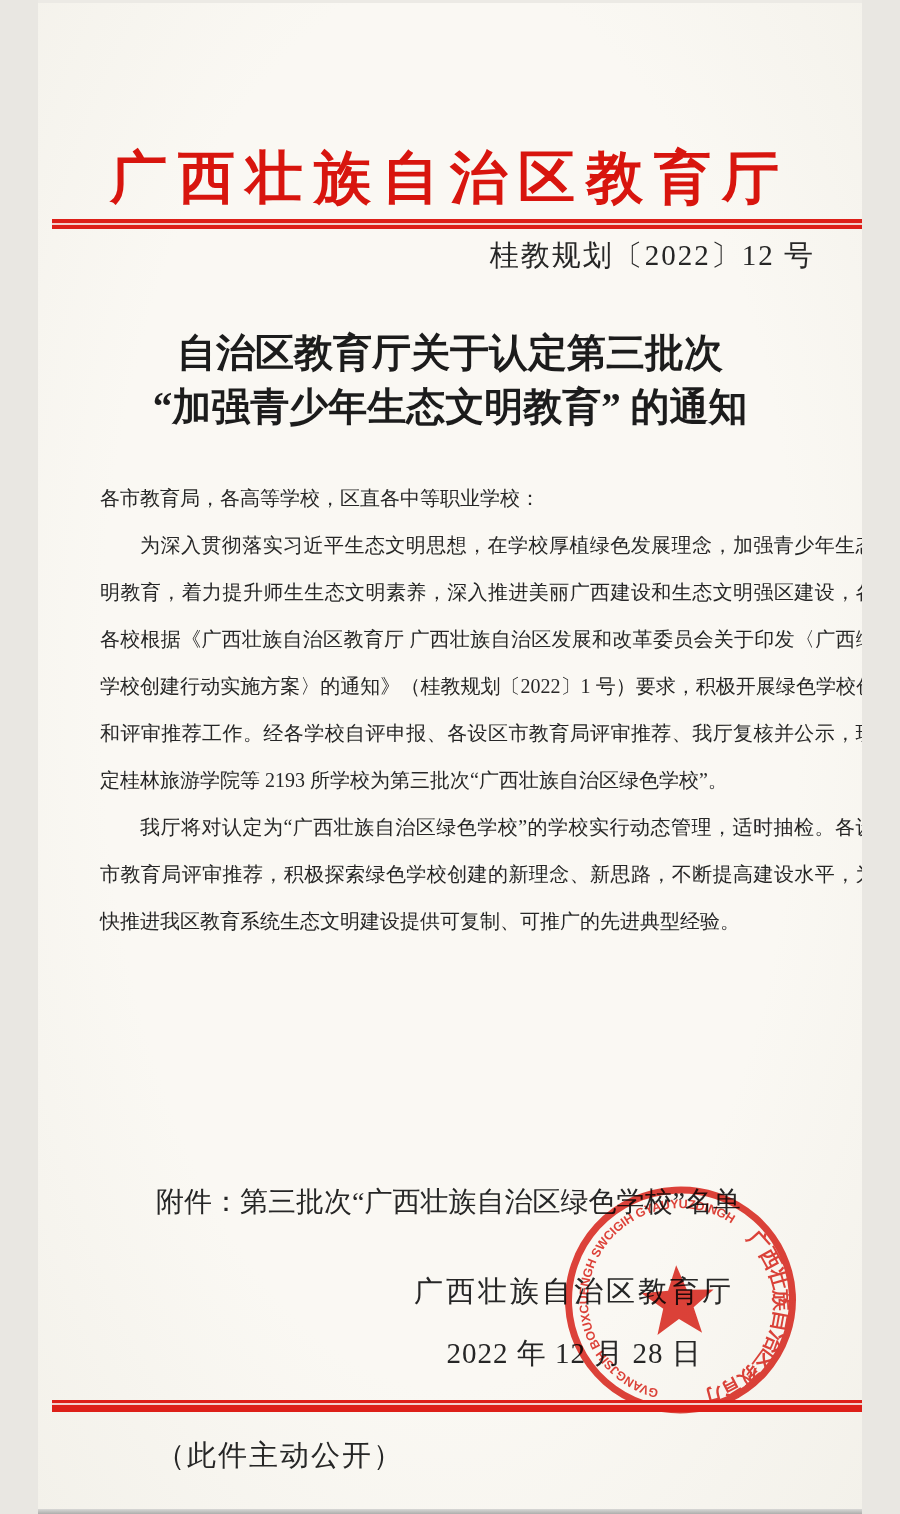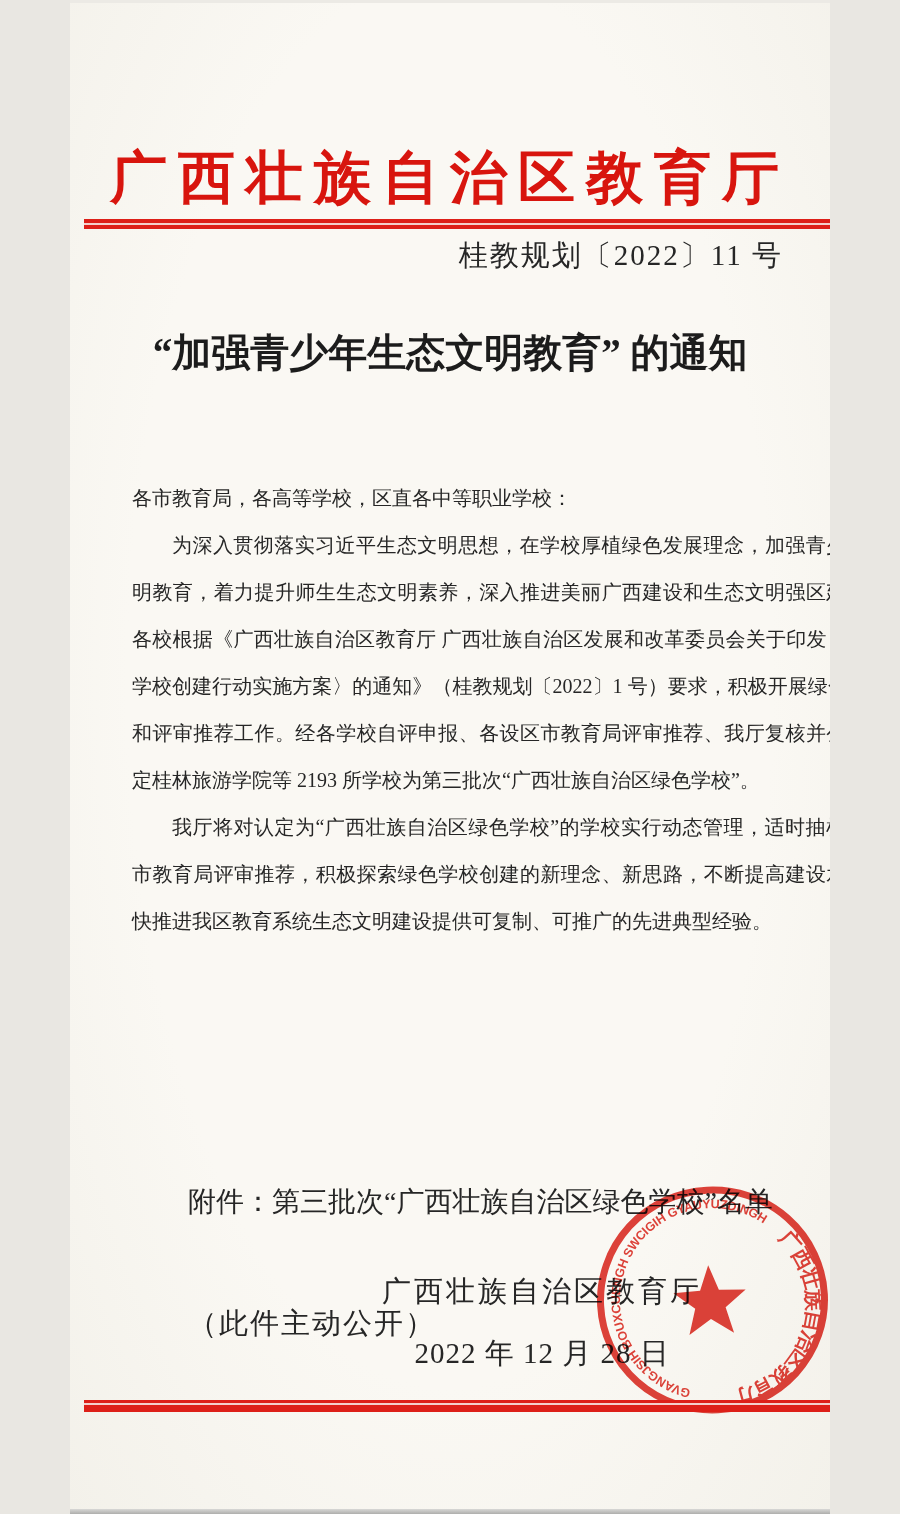--- a/index.html
+++ b/index.html
@@ -1,18 +1,18 @@
 <!DOCTYPE html>
 <html><head>
 <meta charset="utf-8">
 <style>
   html,body{margin:0;padding:0;background:#e9e7e2;}
   .page{
     position:relative;
-    width:760px;height:1514px;
+    width:824px;height:1514px;
     margin:0 auto;
     background:radial-gradient(ellipse at 50% 45%, #faf8f3 60%, #f3f1ea 100%);
     overflow:hidden;
     font-family:"Liberation Serif","DejaVu Serif",serif;
     color:#262626;
   }
   .top-edge{
     position:absolute;top:0;left:0;width:100%;height:3px;
     background:#eceae5;
   }
@@ -71,21 +71,21 @@
     white-space:nowrap;
   }
   .official-seal{
     position:absolute;left:522px;top:1182px;
     width:241px;height:236px;
     mix-blend-mode:multiply;
     opacity:0.92;
     transform:rotate(-3deg);
   }
   .public-note{
-    position:absolute;top:1304px;left:118px;
+    position:absolute;top:1436px;left:118px;
     font-size:29px;
     letter-spacing:2px;
     white-space:nowrap;
   }
   .bottom-rule{
     position:absolute;top:1400px;left:14px;width:864px;height:12px;
     background:linear-gradient(to bottom,#dd1f18 0px,#dd1f18 3px,#f3cfcb 3px,#f3cfcb 5px,#dd1f18 5px,#dd1f18 12px);
   }
   .bottom-strip{
     position:absolute;bottom:0;left:0;width:100%;height:5px;
@@ -96,23 +96,24 @@
 <body>
 
 <div class="page">
 
   <div class="top-edge"></div>
 
   <div class="agency-title">广西壮族自治区教育厅</div>
 
   <div class="header-rule"></div>
 
-  <div class="doc-number">桂教规划〔2022〕11 号</div>
+  <div class="doc-number">桂教规划〔2022〕12 号</div>
 
   <div class="notice-title">
+    <div>自治区教育厅关于认定第三批次</div>
     <div>“加强青少年生态文明教育” 的通知</div>
   </div>
 
   <div class="body-text">
     <p>各市教育局，各高等学校，区直各中等职业学校：</p>
     <p class="indent">为深入贯彻落实习近平生态文明思想，在学校厚植绿色发展理念，加强青少年生态文明教育，着力提升师生生态文明素养，深入推进美丽广西建设和生态文明强区建设，各地各校根据《广西壮族自治区教育厅 广西壮族自治区发展和改革委员会关于印发〈广西绿色学校创建行动实施方案〉的通知》（桂教规划〔2022〕1 号）要求，积极开展绿色学校创建和评审推荐工作。经各学校自评申报、各设区市教育局评审推荐、我厅复核并公示，现认定桂林旅游学院等 2193 所学校为第三批次“广西壮族自治区绿色学校”。</p>
     <p class="indent">我厅将对认定为“广西壮族自治区绿色学校”的学校实行动态管理，适时抽检。各设区市教育局评审推荐，积极探索绿色学校创建的新理念、新思路，不断提高建设水平，为加快推进我区教育系统生态文明建设提供可复制、可推广的先进典型经验。</p>
   </div>
 
   <div class="attachment-note">附件：第三批次“广西壮族自治区绿色学校”名单</div>

